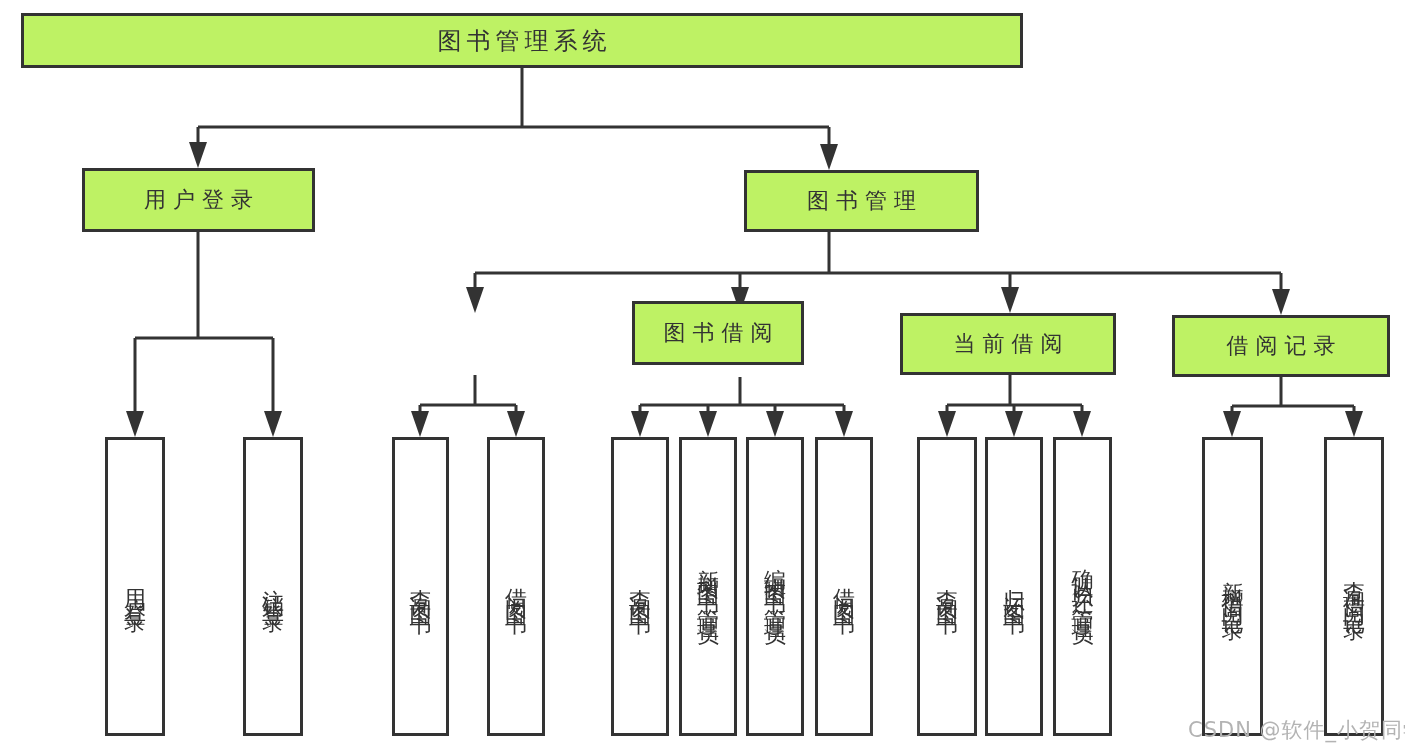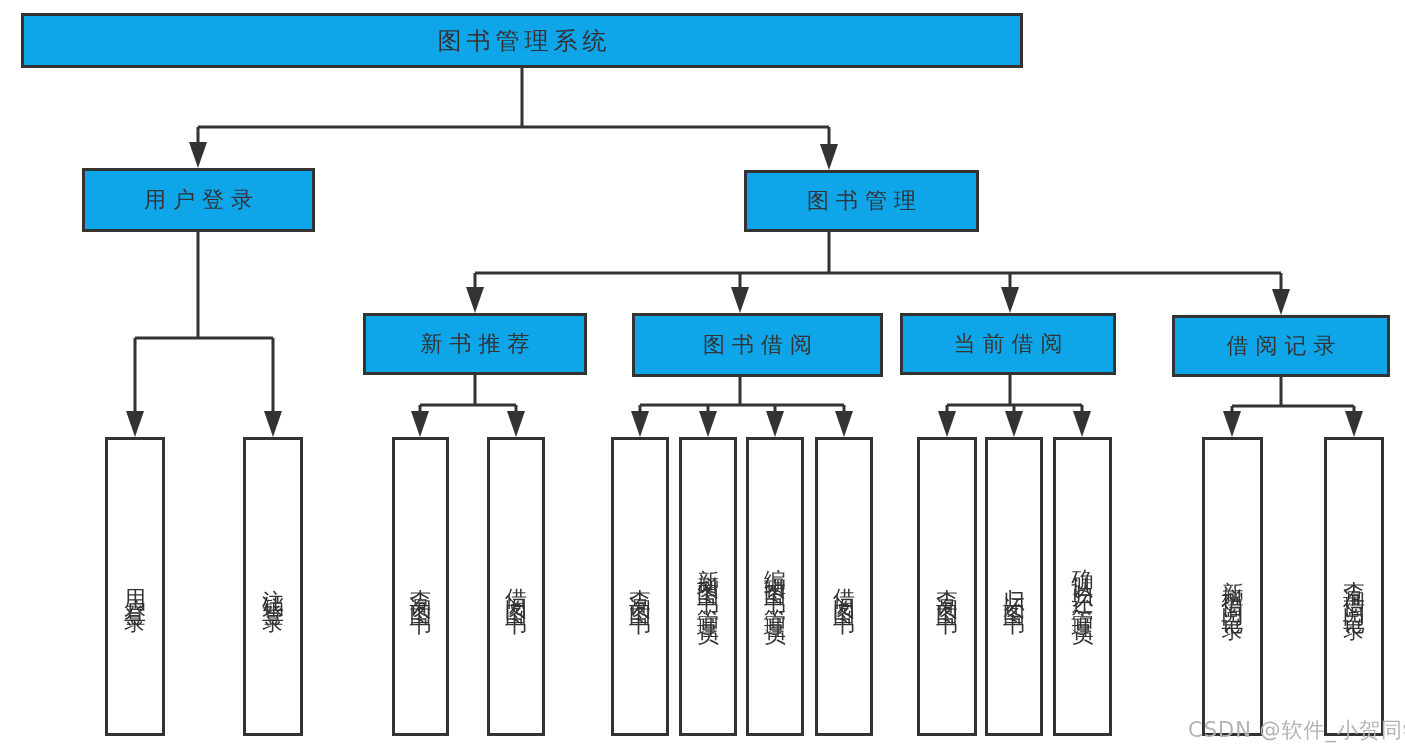--- a/index.html
+++ b/index.html
@@ -2,21 +2,21 @@
 <html><head>
 <meta charset="utf-8">
 <style>
   html,body{margin:0;padding:0;background:#ffffff;}
   .canvas{
     position:relative;width:1405px;height:747px;background:#ffffff;
     font-family:"DejaVu Sans","Liberation Sans",sans-serif;color:#333333;overflow:hidden;
   }
   .connector-svg{position:absolute;left:0;top:0;width:1405px;height:747px;pointer-events:none;}
   .hbox{
-    position:absolute;box-sizing:border-box;border:3px solid #333333;background:#0ea5e9;
+    position:absolute;box-sizing:border-box;border:3px solid #333333;background:#bef264;
     display:flex;align-items:center;justify-content:center;
     font-size:22px;letter-spacing:7px;text-indent:7px;white-space:nowrap;z-index:2;
   }
   .hbox.root{font-size:24px;letter-spacing:5px;text-indent:5px;}
   .vbox{
     position:absolute;box-sizing:border-box;border:3px solid #333333;background:#ffffff;
     display:flex;align-items:center;justify-content:center;z-index:2;
   }
   .vtext{
     display:block;writing-mode:vertical-rl;text-orientation:mixed;
@@ -75,22 +75,21 @@
       <polygon points="1223,411 1241,411 1232,437"></polygon>
       <polygon points="1345,411 1363,411 1354,437"></polygon>
     </g>
   </svg>
 
   <div class="hbox root" style="left:21px;top:13px;width:1002px;height:55px">图书管理系统</div>
 
   <div class="hbox" style="left:82px;top:168px;width:233px;height:64px">用户登录</div>
   <div class="hbox" style="left:744px;top:170px;width:235px;height:62px">图书管理</div>
 
-  <div class="hbox" style="left:363px;top:313px;width:224px;height:62px">新书推荐</div>
-  <div class="hbox" style="left:632px;top:313px;width:251px;height:64px">图书借阅</div>
+  <div class="hbox" style="left:632px;top:301px;width:172px;height:64px">图书借阅</div>
   <div class="hbox" style="left:900px;top:313px;width:216px;height:62px">当前借阅</div>
   <div class="hbox" style="left:1172px;top:315px;width:218px;height:62px">借阅记录</div>
 
   <div class="vbox" style="left:105px;top:437px;width:60px;height:299px">
     <span class="vtext">用户登录</span>
   </div>
   <div class="vbox" style="left:243px;top:437px;width:60px;height:299px">
     <span class="vtext">注销登录</span>
   </div>
 

